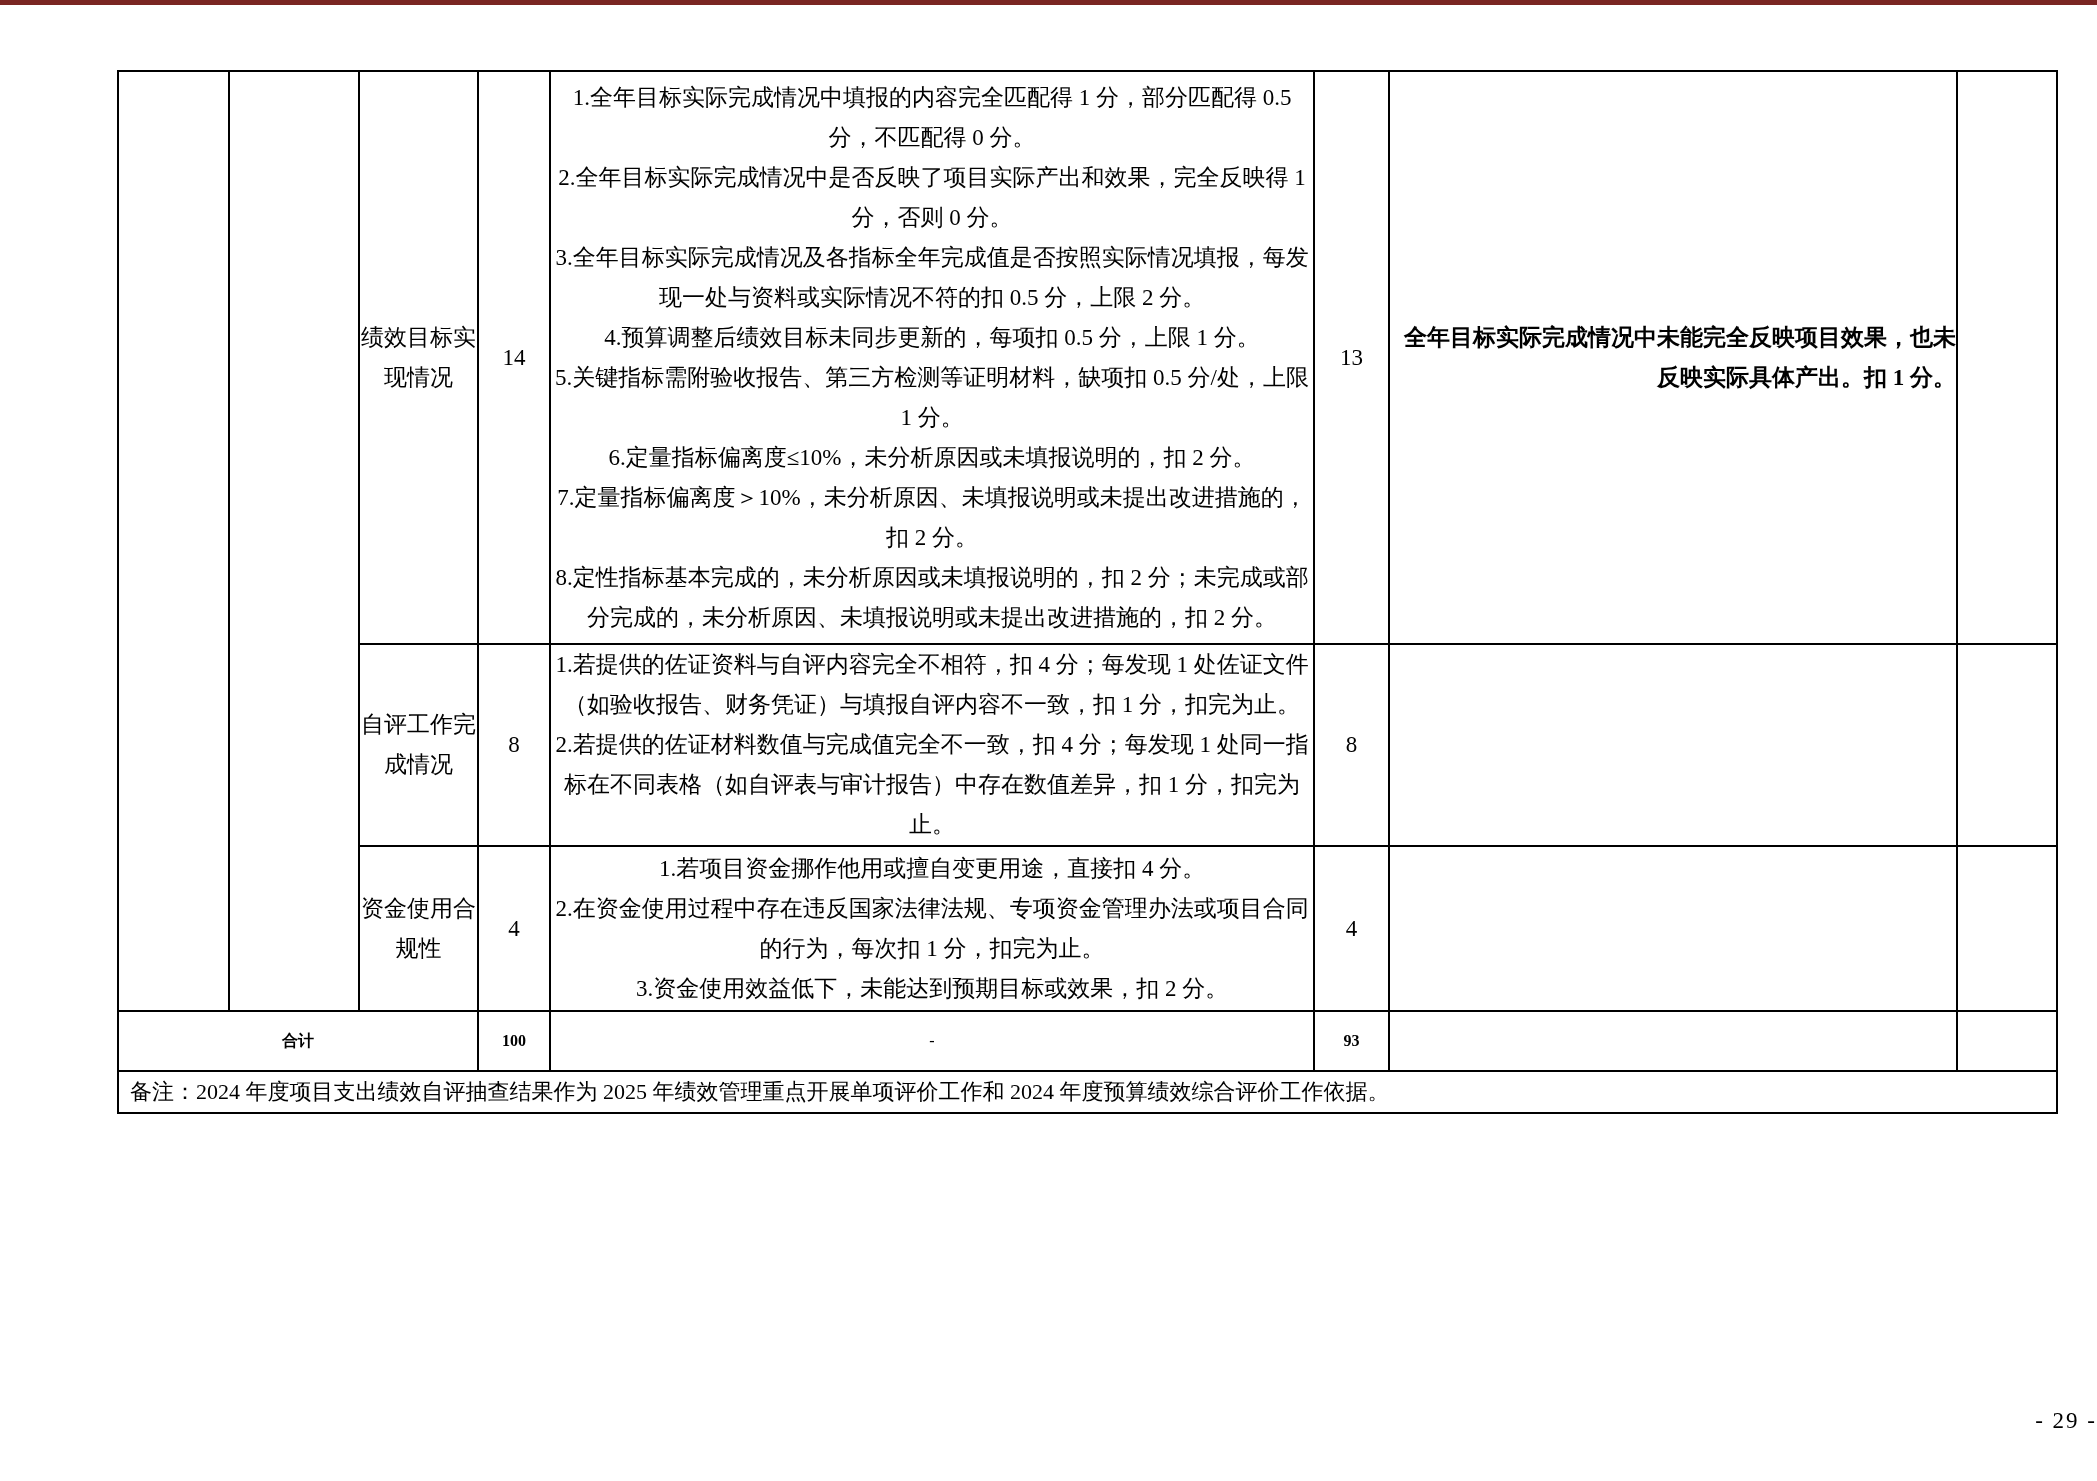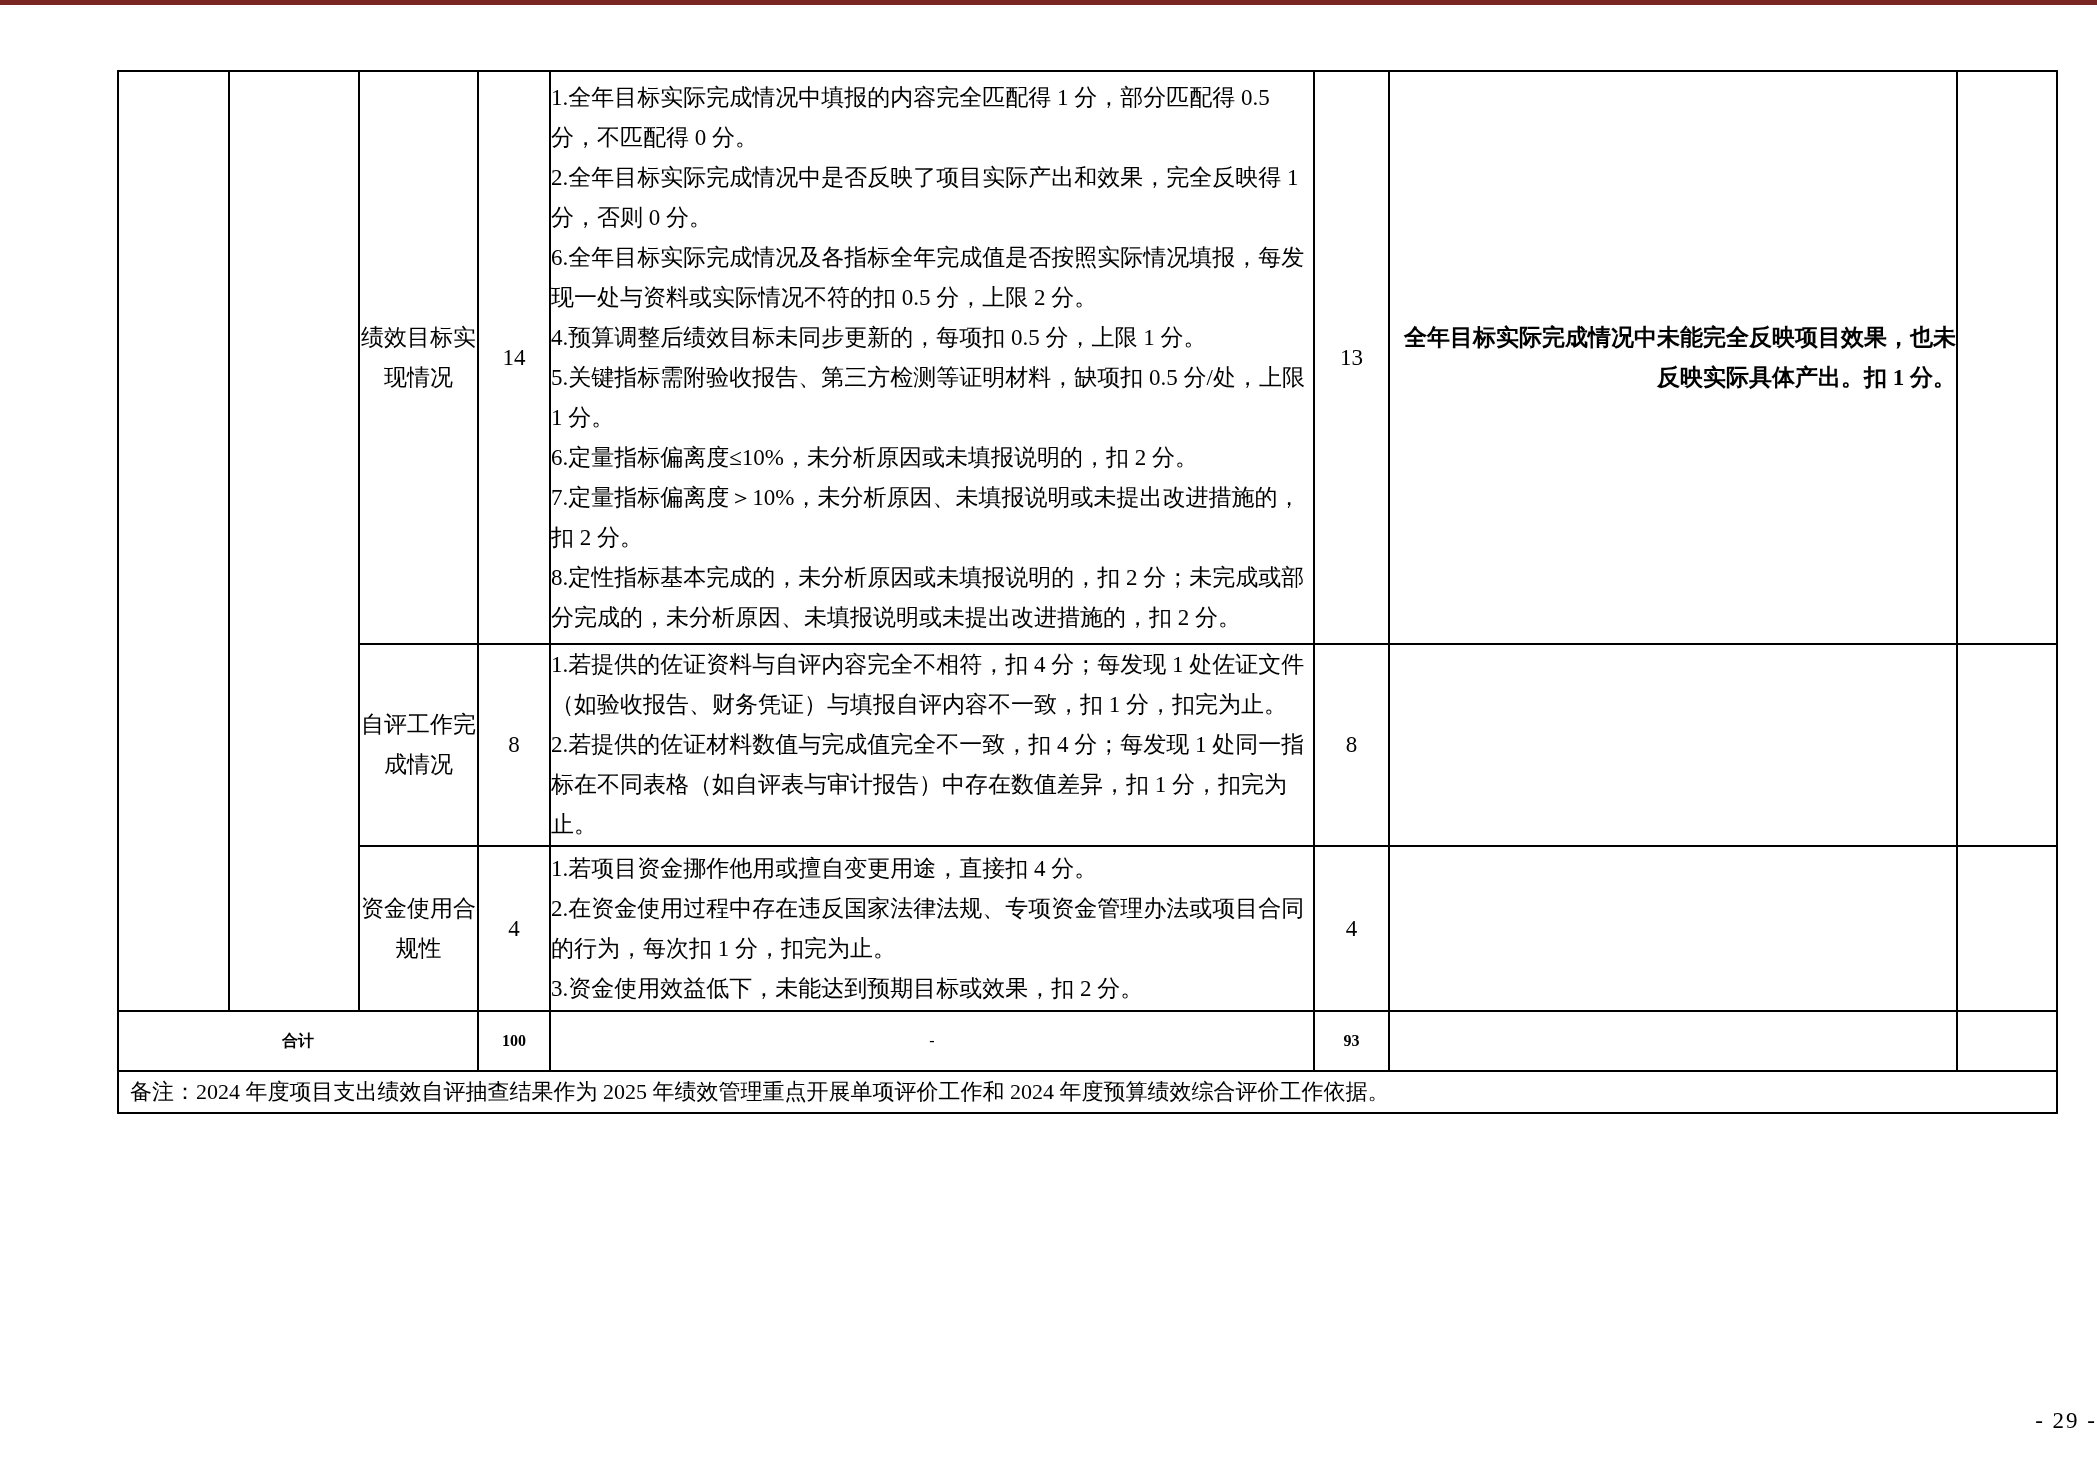--- a/index.html
+++ b/index.html
@@ -42,21 +42,21 @@
   }
   td.cell-empty { background: #ffffff; }
   td.cell-category {
     text-align: center;
     padding: 0 9px;
   }
   td.cell-weight, td.cell-score {
     text-align: center;
   }
   td.cell-criteria {
-    text-align: left;
+    text-align: center;
     padding: 2px 12px 2px 17px;
   }
   td.cell-deduction {
     text-align: right;
     padding: 2px 12px 2px 14px;
     font-weight: bold;
   }
   .crit-line { margin: 0; }
   tr.total-row td {
     font-weight: bold;
@@ -103,21 +103,21 @@
     <td class="cell-empty" rowspan="3"></td>
     <td class="cell-category">
       <span>绩效目标实现情况</span>
     </td>
     <td class="cell-weight">
       <span>14</span>
     </td>
     <td class="cell-criteria">
       <div class="crit-line">1.全年目标实际完成情况中填报的内容完全匹配得 1 分，部分匹配得 0.5 分，不匹配得 0 分。</div>
       <div class="crit-line">2.全年目标实际完成情况中是否反映了项目实际产出和效果，完全反映得 1 分，否则 0 分。</div>
-      <div class="crit-line">6.全年目标实际完成情况及各指标全年完成值是否按照实际情况填报，每发现一处与资料或实际情况不符的扣 0.5 分，上限 2 分。</div>
+      <div class="crit-line">3.全年目标实际完成情况及各指标全年完成值是否按照实际情况填报，每发现一处与资料或实际情况不符的扣 0.5 分，上限 2 分。</div>
       <div class="crit-line">4.预算调整后绩效目标未同步更新的，每项扣 0.5 分，上限 1 分。</div>
       <div class="crit-line">5.关键指标需附验收报告、第三方检测等证明材料，缺项扣 0.5 分/处，上限 1 分。</div>
       <div class="crit-line">6.定量指标偏离度≤10%，未分析原因或未填报说明的，扣 2 分。</div>
       <div class="crit-line">7.定量指标偏离度＞10%，未分析原因、未填报说明或未提出改进措施的，扣 2 分。</div>
       <div class="crit-line">8.定性指标基本完成的，未分析原因或未填报说明的，扣 2 分；未完成或部分完成的，未分析原因、未填报说明或未提出改进措施的，扣 2 分。</div>
     </td>
     <td class="cell-score">
       <span>13</span>
     </td>
     <td class="cell-deduction">

